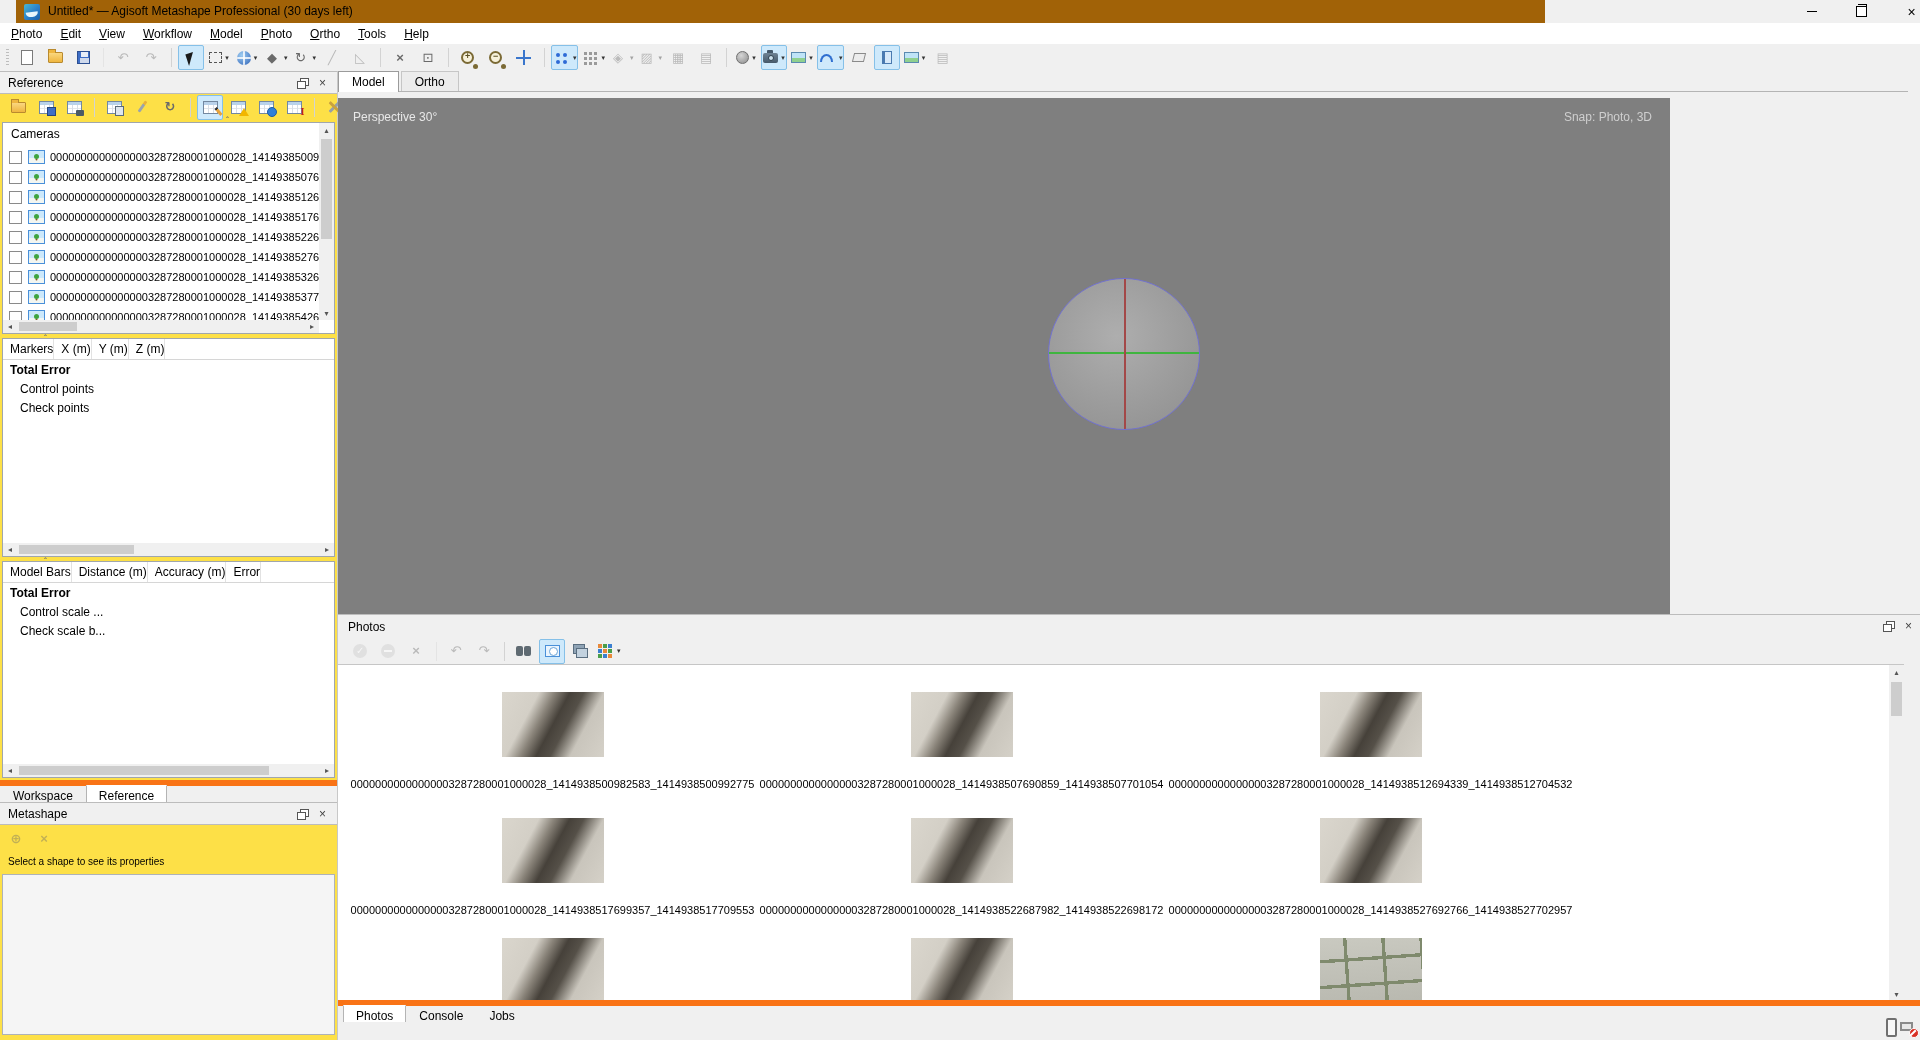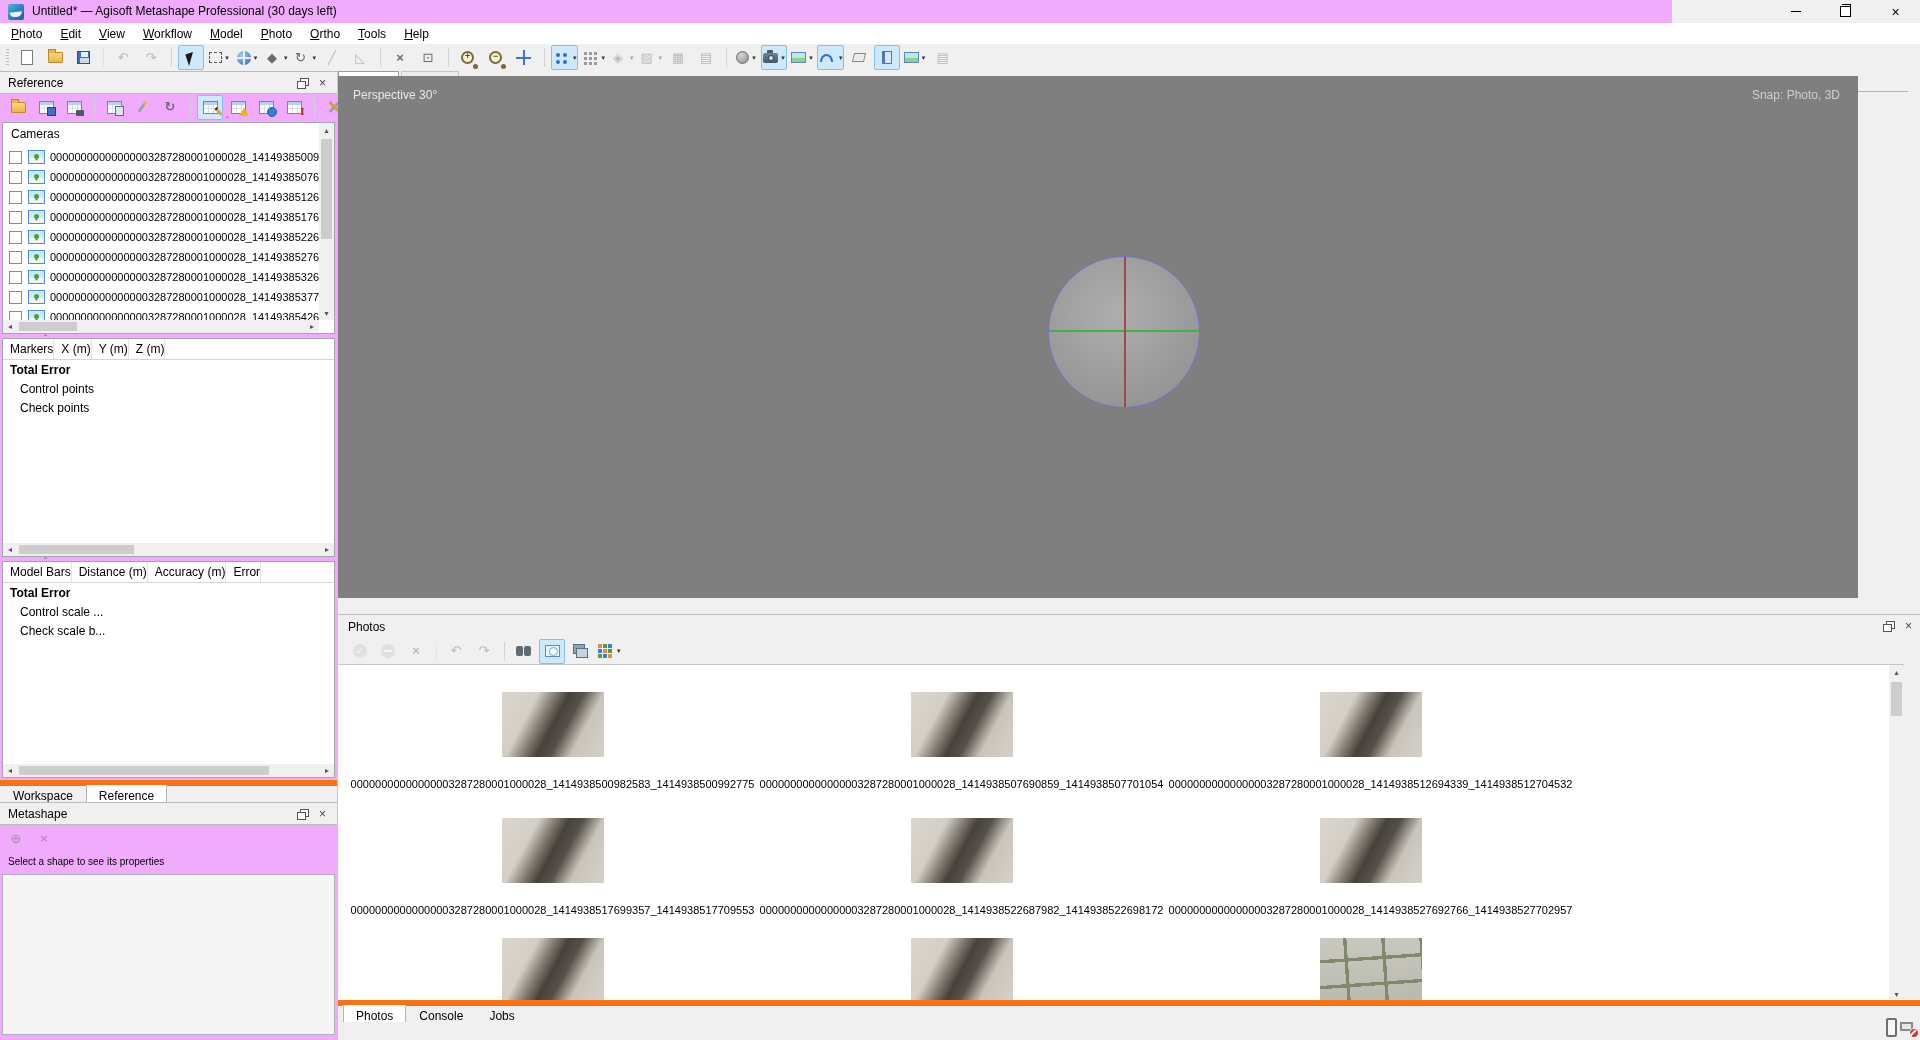--- a/index.html
+++ b/index.html
@@ -1,21 +1,21 @@
 <!DOCTYPE html>
 <html><head>
 <meta charset="utf-8">
 <style>
   html,body{margin:0;padding:0;background:#d0d0d0}
   #root{position:relative;width:1920px;height:1040px;background:#f0f0f0;
         font-family:"Liberation Sans","DejaVu Sans",sans-serif;font-size:12px;color:#000;
         overflow:hidden;user-select:none}
 
   
-  #titlebar{position:absolute;left:0;top:0;width:1672px;height:23px;background:#f0abfc}
+  #titlebar{position:absolute;left:16px;top:0;width:1529px;height:23px;background:#a16207}
   #appicon{position:absolute;left:8px;top:4px;width:16px;height:16px;border-radius:2px;
            background:linear-gradient(135deg,#49b8d0 0%,#2a7fc9 55%,#1b5fa8 100%);}
   #appicon::after{content:"";position:absolute;left:2px;top:8px;width:12px;height:5px;
            background:#e8f6fb;border-radius:0 0 6px 6px / 0 0 4px 4px;transform:rotate(-8deg)}
   #title-text{position:absolute;left:32px;top:4px;font-size:12px;color:#000;white-space:nowrap}
   .wbtn{position:absolute;top:0;width:45px;height:23px;display:flex;align-items:center;justify-content:center;color:#000}
   .wbtn .bar{width:10px;height:1px;background:#000}
   .wbtn .rest{position:relative;width:9px;height:9px;border:1px solid #000;background:#fff}
   .wbtn .rest::before{content:"";position:absolute;left:1px;top:-3px;width:8px;height:8px;border:1px solid #000;border-left:none;border-bottom:none}
   .wbtn .x{font-size:14px;line-height:14px}
@@ -102,21 +102,21 @@
   .ic.i-frames::before{content:"";position:absolute;top:2px;left:2px;width:10px;height:8px;background:#8fa3b5;border:1px solid #5a6e80}
   .ic.i-frames::after{content:"";position:absolute;top:6px;left:5px;width:10px;height:8px;background:#c3d2df;border:1px solid #5a6e80}
   .ic.i-thumbgrid{position:relative}
   .ic.i-thumbgrid::before{content:"";position:absolute;top:2px;left:2px;width:4px;height:4px;background:#e8893a;
       box-shadow:5px 0 0 #4a9e4a,10px 0 0 #3a7fd0,0 5px 0 #3a7fd0,5px 5px 0 #e8893a,10px 5px 0 #4a9e4a,0 10px 0 #4a9e4a,5px 10px 0 #3a7fd0,10px 10px 0 #e8893a}
   .ic.i-float{position:relative;width:14px;height:14px}
   .ic.i-float::before{content:"";position:absolute;top:2px;left:5px;width:7px;height:6px;border:1px solid #555;background:#fff}
   .ic.i-float::after{content:"";position:absolute;top:5px;left:2px;width:7px;height:6px;border:1px solid #555;background:#fff}
 
   
-  #leftdock{position:absolute;left:0;top:71px;width:337px;height:969px;background:#f0abfc;border-right:1px solid #c8c8c8}
+  #leftdock{position:absolute;left:0;top:71px;width:337px;height:969px;background:#fde047;border-right:1px solid #c8c8c8}
   .panel-header{position:relative;height:21px;background:#f0f0f0;border-top:1px solid #bcbcbc;border-bottom:1px solid #bcbcbc;display:flex;align-items:center}
   .panel-header .ptitle{margin-left:8px;font-size:12px}
   .phbtn{position:absolute;top:2px;width:17px;height:17px;display:flex;align-items:center;justify-content:center;color:#444;font-size:12px}
   .box{position:absolute;background:#fff;border:1px solid #a0a6ac;box-sizing:border-box;overflow:hidden}
   .caret{position:absolute;font-size:9px;color:#666;line-height:8px;z-index:5}
 
   
   #reftoolbar{position:absolute;left:0;top:22px;width:337px;height:28px;display:flex;align-items:center;padding-left:4px}
 
   
@@ -145,21 +145,21 @@
   .tabbar-bottom .tab.active{background:#fff;border-color:#b4b4b4;border-top:1px solid #fff;margin-top:-1px}
 
   
   #prop-msg{position:absolute;left:8px;font-size:10px}
   #prop-box{position:absolute;background:#f5f5f5;border:1px solid #aeb2b8;box-sizing:border-box}
 
   
   #modeltabs{position:absolute;left:338px;top:71px;right:0;height:20px;background:#f0f0f0;display:flex;border-bottom:1px solid #b4b4b4}
   .tabbar-top .tab{height:19px;padding:0 13px;display:flex;align-items:center;font-size:12px;border:1px solid #c6c6c6;border-bottom:none;background:#ececec;margin-right:2px}
   .tabbar-top .tab.active{background:#fff;border-color:#9b9b9b;height:20px;margin-bottom:-1px}
-  #viewport{position:absolute;left:338px;top:76px;width:1520px;height:522px;background:#7f7f7f;overflow:hidden}
+  #viewport{position:absolute;left:338px;top:98px;width:1332px;height:522px;background:#7f7f7f;overflow:hidden}
   #vp-right-margin{position:absolute;left:1908px;top:91px;width:12px;height:522px;background:#f0f0f0}
   #persp-label{position:absolute;left:15px;top:12px;color:#e8e8e8;font-size:12px}
   #snap-label{position:absolute;right:18px;top:12px;color:#cfcfcf;font-size:12px}
   #sphere{position:absolute;left:710px;top:180px;width:152px;height:152px;border-radius:50%;
           background:radial-gradient(circle at 45% 38%,#aeaeae,#9c9c9c 55%,#8e8e8e 100%);
           border:1px solid #7272cf;box-sizing:border-box;overflow:hidden}
   #sphere .hline{position:absolute;left:0;top:73px;width:152px;height:2px;background:#3fb53f}
   #sphere .vline{position:absolute;left:75px;top:0;width:2px;height:152px;background:#a34848}
   #gizmo{position:absolute;left:1510px;top:405px;width:80px;height:70px}
   #gizmo .ylab{position:absolute;left:12px;top:0;color:#2e2e2e;font:bold 11px/11px "DejaVu Sans Mono",monospace}

